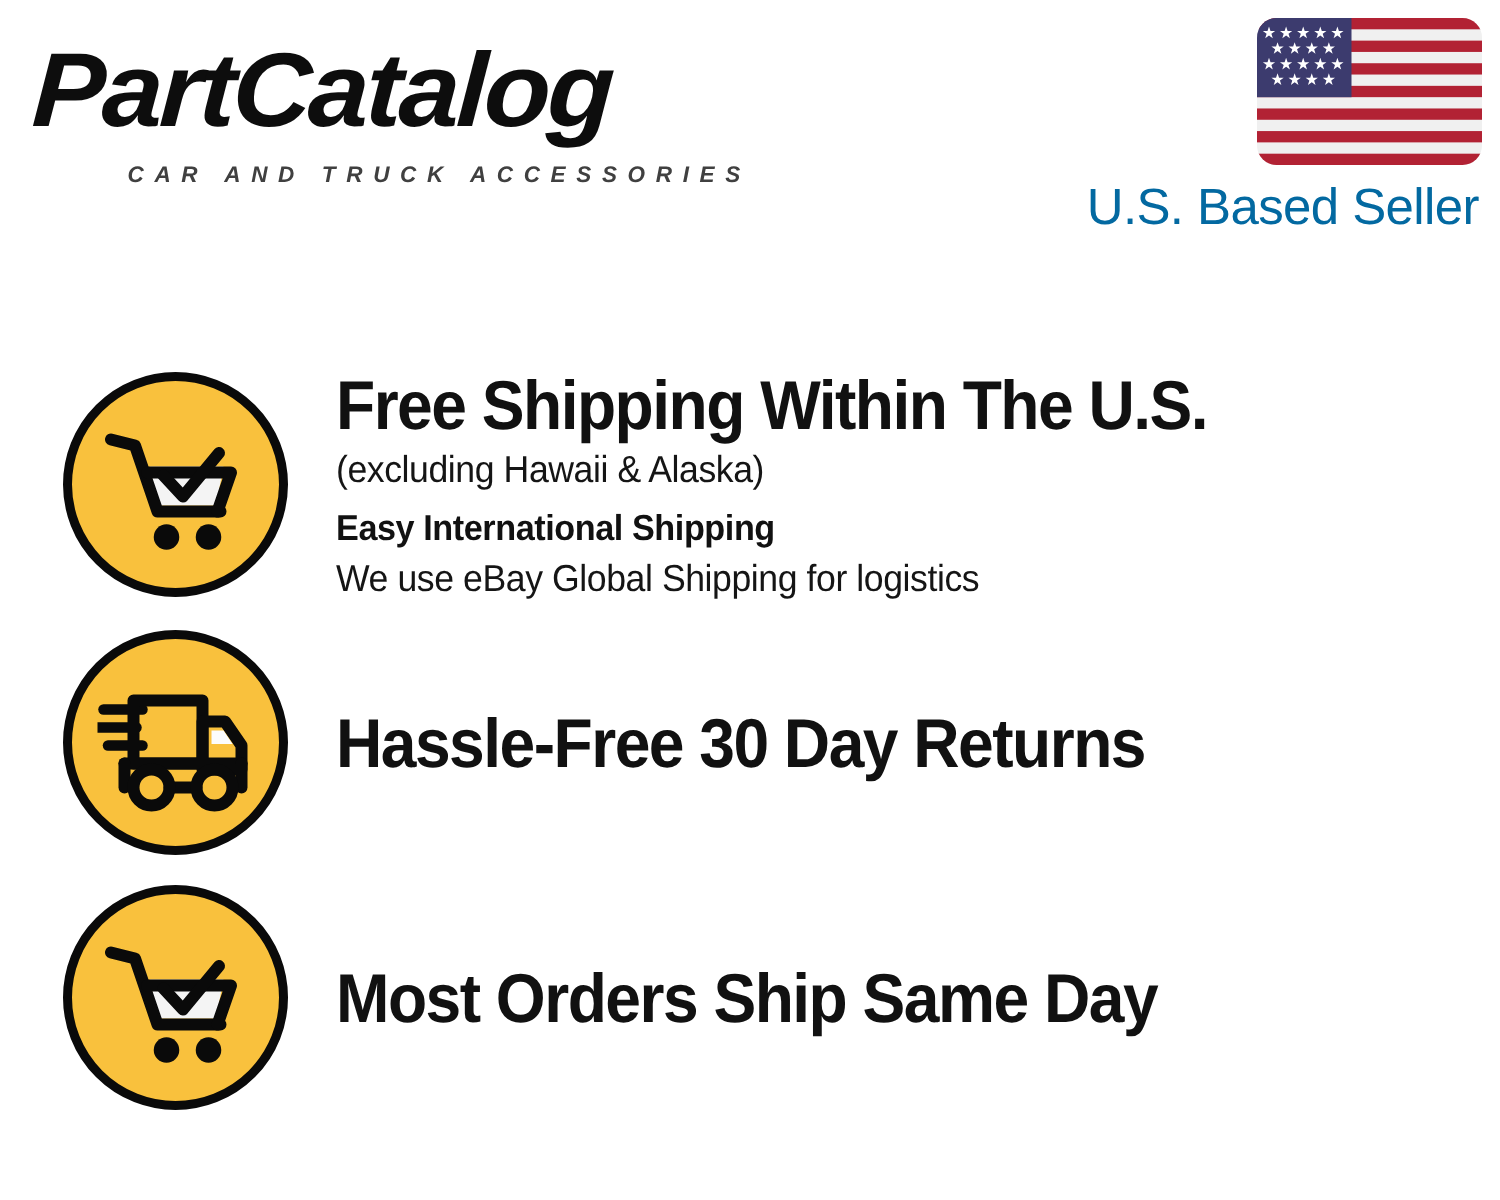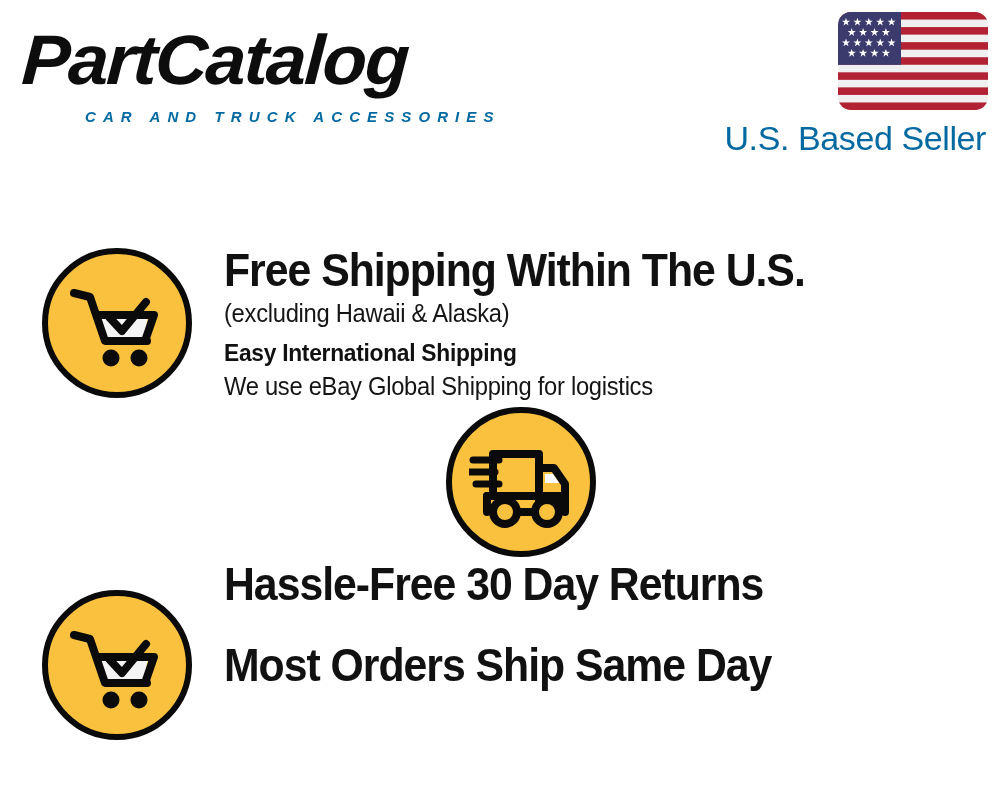--- a/index.html
+++ b/index.html
@@ -50,21 +50,21 @@
   #brand-tagline {
     position: absolute;
     left: 63px;
     top: 86px;
     font-family: "Liberation Sans", sans-serif;
     font-weight: 700;
     font-style: italic;
     font-size: 15px;
     letter-spacing: 7.1px;
     line-height: 18px;
-    color: #0369a1;
+    color: #404040;
     white-space: nowrap;
   }
 
   
   #flag-badge {
     position: absolute;
     left: 838px;
     top: 12px;
     width: 150px;
     height: 98px;
@@ -87,21 +87,21 @@
 
   
   .feature-row {
     position: absolute;
     left: 0;
     width: 1000px;
     display: flex;
     align-items: center;
   }
   #feature-row-0 { top: 248px; height: 150px; }
-  #feature-row-1 { top: 407px; height: 150px; flex-direction: column; }
+  #feature-row-1 { top: 420px; height: 150px; }
   #feature-row-2 { top: 590px; height: 150px; justify-content: center; }
 
   .feature-icon {
     position: relative;
     flex: 0 0 auto;
     margin-left: 42px;
     width: 150px;
     height: 150px;
     border-radius: 50%;
     background: #F9C13D;

